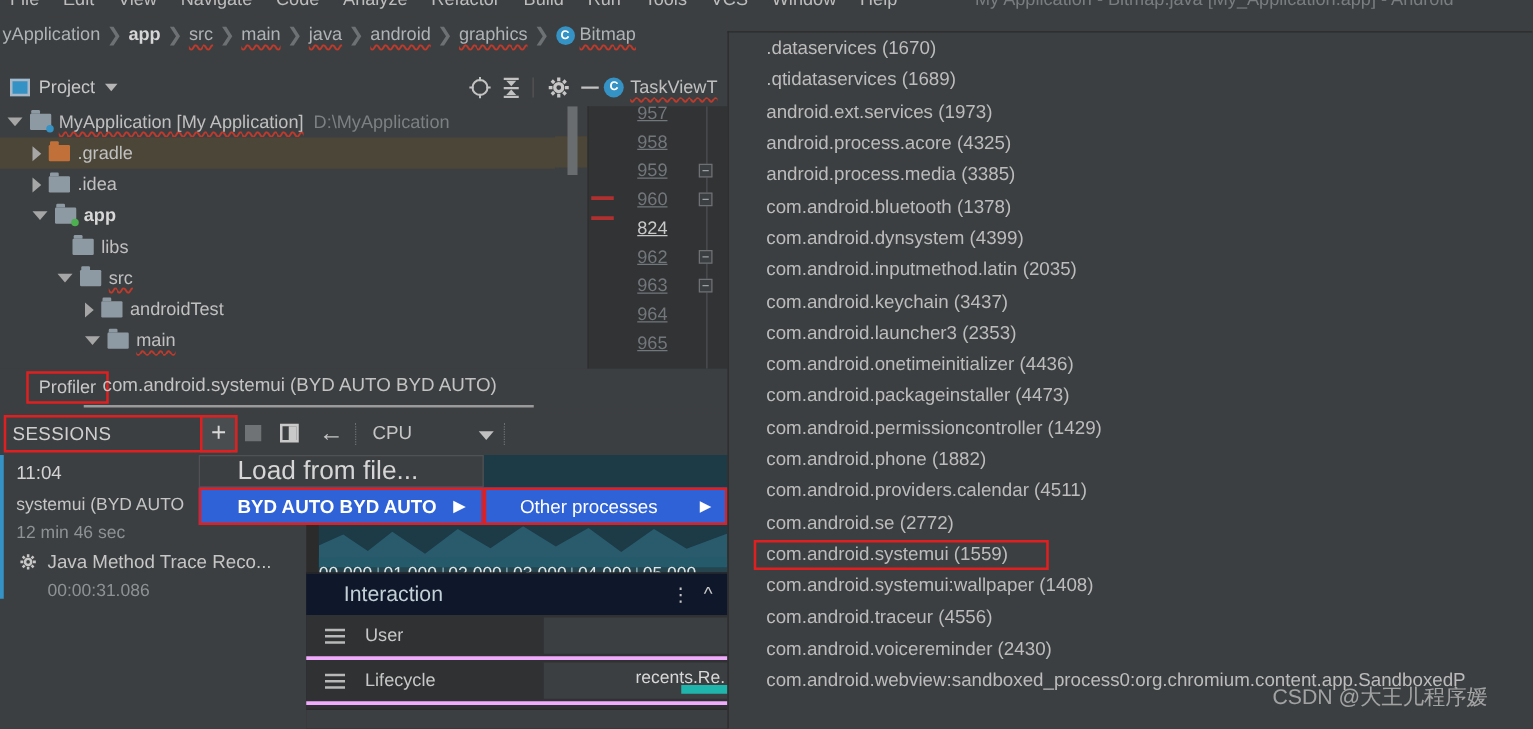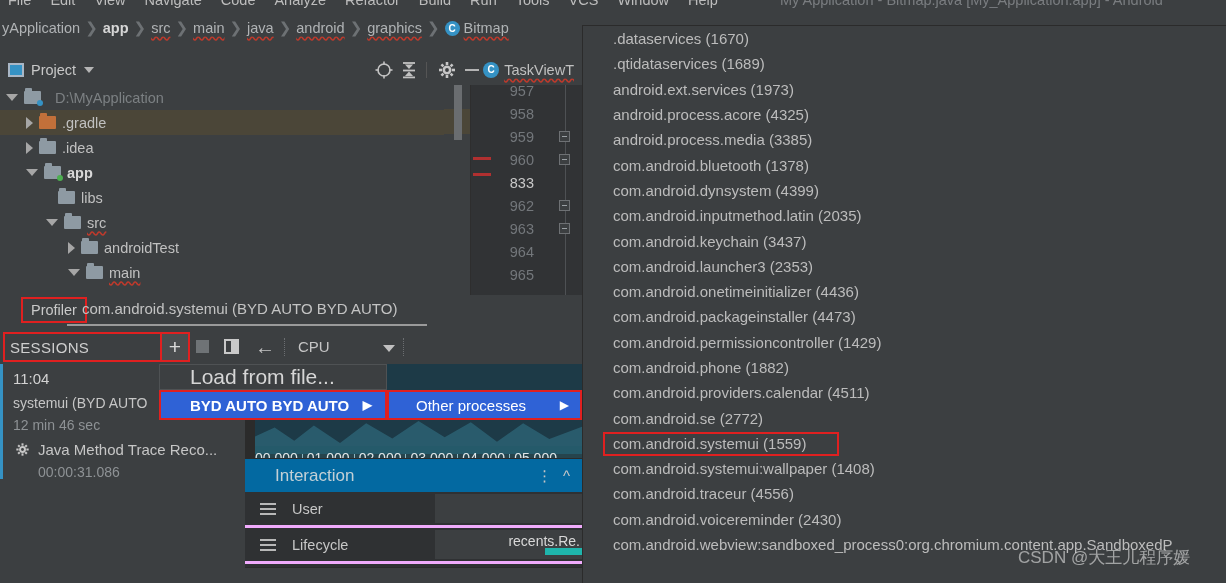--- a/index.html
+++ b/index.html
@@ -123,21 +123,21 @@
   .tname.wavy { text-decoration: underline wavy #c0392b; text-underline-offset: 3px; }
   .tname.bold { font-weight: bold; color: #d8d8d8; }
   .tpath { color: #7c8083; margin-left: 8px; }
 
   
   .gutter {
     position: absolute; left: 470px; top: 85px; width: 112px; height: 210px;
     background: #313335; border-left: 1px solid #2e2e2e; overflow: hidden;
   }
   .ln {
-    position: absolute; right: 48px; font-size: 14.5px; color: #73777b; 
+    position: absolute; right: 48px; font-size: 14.5px; color: #73777b;  text-decoration: underline;
   }
   .ln.cur { color: #c8c8c8; }
   .foldmark {
     position: absolute; right: 12px; width: 11px; height: 11px;
     border: 1px solid #6e7174; background: #3c3f41;
   }
   .foldmark::after {
     content: ""; position: absolute; left: 2px; top: 4px; width: 5px; height: 1px; background: #9aa0a4;
   }
   .gutline { position: absolute; right: 16px; top: 0; width: 1px; height: 100%; background: #4e5154; }
@@ -221,21 +221,21 @@
   .cpu-axis {
     position: absolute; left: 10px; top: 82px; width: 327px; height: 24px;
     display: flex; align-items: center; background: rgba(34,90,105,.55);
   }
   .tick { font-size: 14px; color: #dfe6e8; margin-right: 4px; white-space: nowrap; }
   .tickmark { width: 1px; height: 9px; background: #8fb6c0; margin-right: 4px; }
 
   
   .inter-head {
     position: absolute; left: 245px; top: 458px; width: 337px; height: 34px;
-    background: #0369a1; border-top: 1px solid #2b2b2b;
+    background: #0f172a; border-top: 1px solid #2b2b2b;
     display: flex; align-items: center;
   }
   .inter-title { margin-left: 30px; font-size: 17px; color: #c3d0d6; }
   .kebab { margin-left: auto; margin-right: 10px; color: #c5c5c5; font-size: 15px; letter-spacing: 1px; }
   .chev-up { margin-right: 12px; color: #c8c8c8; font-size: 15px; }
   .inter-rows { position: absolute; left: 245px; top: 492px; width: 337px; height: 75px; background: #2f3133; }
   .irow { position: relative; height: 36px; display: flex; align-items: center; border-bottom: 3px solid #f0abfc; }
   .hamb { width: 16px; height: 12px; margin-left: 15px; flex: none; }
   .hamb i { display: block; height: 2px; background: #b8b8b8; margin-bottom: 3px; }
   .irow-label { margin-left: 16px; font-size: 14.5px; color: #c7c7c7; }
@@ -361,20 +361,21 @@
     <span class="tab-label">TaskViewT</span>
   </div>
 
   <div class="tree">
 
     <div class="tree-row" style="padding-left:6px;">
       <span class="twisty"></span>
       <span class="fold">
           <i class="badge blue"></i>
         </span>
+      <span class="tname wavy">MyApplication [My Application]</span>
       <span class="tpath">D:\MyApplication</span>
     </div>
 
     <div class="tree-row sel" style="padding-left:26px;">
       <span class="twisty collapsed"></span>
       <span class="fold orange"></span>
       <span class="tname">.gradle</span>
     </div>
 
     <div class="tree-row" style="padding-left:26px;">
@@ -424,21 +425,21 @@
     <div class="marker-strip">
       <div class="err-mark" style="top:72px;"></div>
       <div class="err-mark" style="top:88px;"></div>
     </div>
     <div class="gutline"></div>
 
     <div class="ln" style="top:-2px;">957</div>
     <div class="ln" style="top:21px;">958</div>
     <div class="ln" style="top:44px;">959</div>
     <div class="ln" style="top:67px;">960</div>
-    <div class="ln cur" style="top:90px;">833</div>
+    <div class="ln cur" style="top:90px;">824</div>
     <div class="ln" style="top:113px;">962</div>
     <div class="ln" style="top:136px;">963</div>
     <div class="ln" style="top:159px;">964</div>
     <div class="ln" style="top:182px;">965</div>
 
     <div class="foldmark" style="top:46px;"></div>
     <div class="foldmark" style="top:69px;"></div>
     <div class="foldmark" style="top:115px;"></div>
     <div class="foldmark" style="top:138px;"></div>
   </div>

